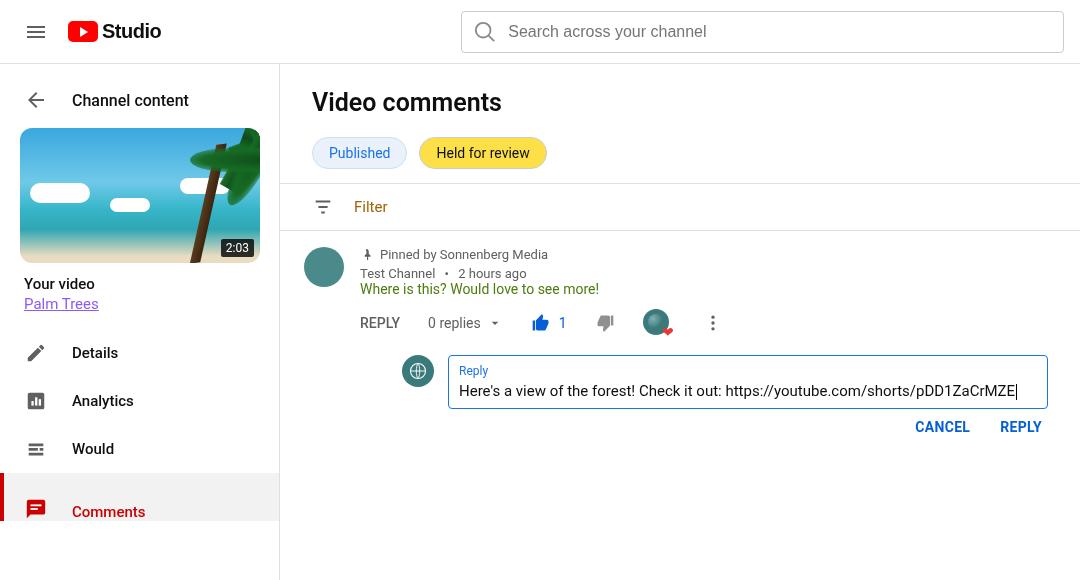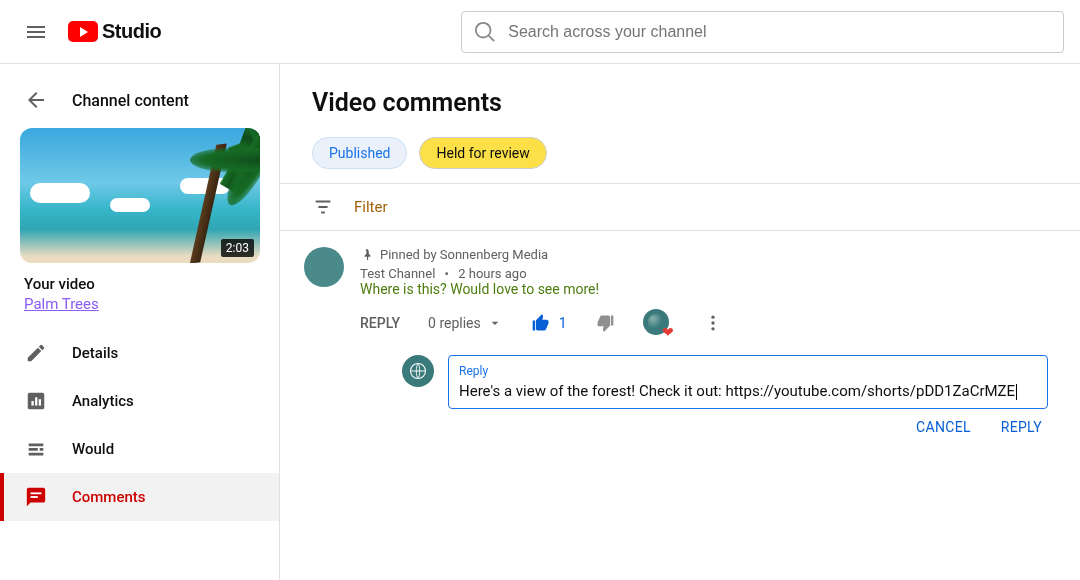--- a/index.html
+++ b/index.html
@@ -34,21 +34,21 @@
   .leaf.l2 { transform: rotate(-20deg); top: 0px; left: -10px; }
   .leaf.l3 { transform: rotate(20deg); top: 5px; left: 0px; }
   .leaf.l4 { transform: rotate(70deg); top: 20px; left: -5px; }
   .leaf.l5 { transform: rotate(120deg); top: 25px; left: -30px; }
   .leaf.l6 { transform: rotate(180deg); top: 15px; left: -50px; }
   .duration { position: absolute; bottom: 6px; right: 6px; background: rgba(0,0,0,0.8); color: #fff; font-size: 12px; padding: 2px 5px; border-radius: 2px; }
   .video-meta { padding: 0 24px 16px 24px; }
   .video-meta .label { font-size: 15px; font-weight: 500; margin-bottom: 2px; }
   .video-meta .title { font-size: 15px; color: #8b5cf6; text-decoration: underline; }
   .nav-item { display: flex; align-items: center; height: 48px; padding: 0 24px; cursor: pointer; }
-  .nav-item.active { color: #cc0000; background: #f2f2f2; border-left: 4px solid #cc0000; padding-left: 20px; }
+  .nav-item.active { color: #cc0000; background: #f2f2f2; border-left: 4px solid #cc0000; padding-left: 20px; align-items: flex-end; }
   .nav-icon { width: 24px; height: 24px; margin-right: 24px; display: flex; align-items: center; justify-content: center; color: #606060; }
   .nav-item.active .nav-icon { color: #cc0000; }
   .nav-label { font-size: 15px; font-weight: 500; }
   
   .main { flex: 1; padding: 24px 0 0 0; overflow: hidden; }
   .page-title { font-size: 25px; font-weight: 600; padding: 0 32px 20px 32px; }
   .tabs { display: flex; gap: 12px; padding: 0 32px 14px 32px; }
   .chip { border: 1px solid #ccc; border-radius: 18px; padding: 7px 16px; font-size: 14px; cursor: pointer; background: #fde047; }
   .chip.active { border-color: #cce0f5; background: #eaf1fb; color: #1a73e8; }
   .divider { height: 1px; background: #e0e0e0; width: 100%; }
@@ -74,21 +74,21 @@
   .heart-avatar .heart { position: absolute; bottom: -3px; right: -3px; color: #e53935; font-size: 14px; }
   .kebab { color: #606060; cursor: pointer; padding: 4px; }
   
   .reply-compose { display: flex; gap: 14px; margin-top: 18px; margin-left: 42px; }
   .reply-box-wrap { flex: 1; }
   .reply-box { border: 1px solid #1a73e8; border-radius: 4px; padding: 8px 10px; }
   .reply-label { color: #1a73e8; font-size: 12px; margin-bottom: 4px; }
   .reply-text { font-size: 15px; color: #0f0f0f; white-space: nowrap; overflow: hidden; }
   .cursor { display:inline-block; width:1px; height:16px; background:#000; vertical-align: middle; margin-left:1px; }
   .reply-actions { display: flex; justify-content: flex-end; gap: 30px; margin-top: 10px; padding-right: 6px; }
-  .txt-btn { color: #065fd4; font-weight: 400; font-size: 14px; cursor: pointer; letter-spacing: 0.3px; }
+  .txt-btn { color: #065fd4; font-weight: 700; font-size: 14px; cursor: pointer; letter-spacing: 0.3px; }
   .channel-avatar { width: 32px; height: 32px; border-radius: 50%; background: #3a7a7a; display:flex; align-items:center; justify-content:center; color:#fff; flex-shrink:0; }
   svg { display: block; }
 </style>
 </head>
 <body>
 
 <div class="header">
   <div class="hamburger">
     <svg width="24" height="24" viewBox="0 0 24 24">
         <path fill="#606060" d="M3 6h18v2H3zM3 11h18v2H3zM3 16h18v2H3z"></path>

